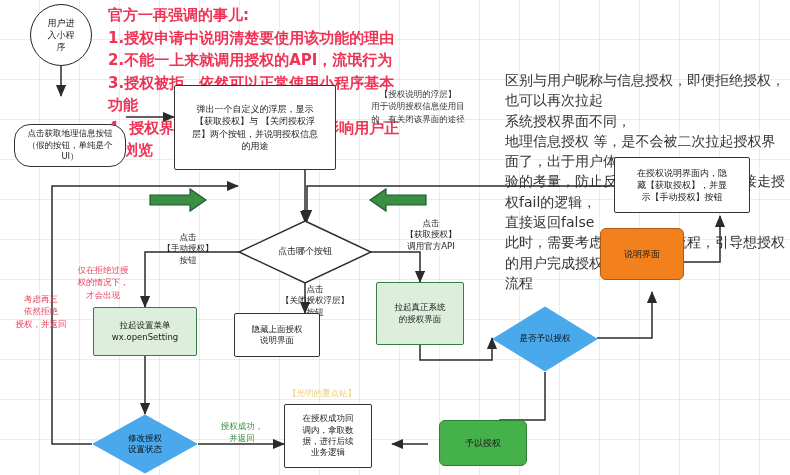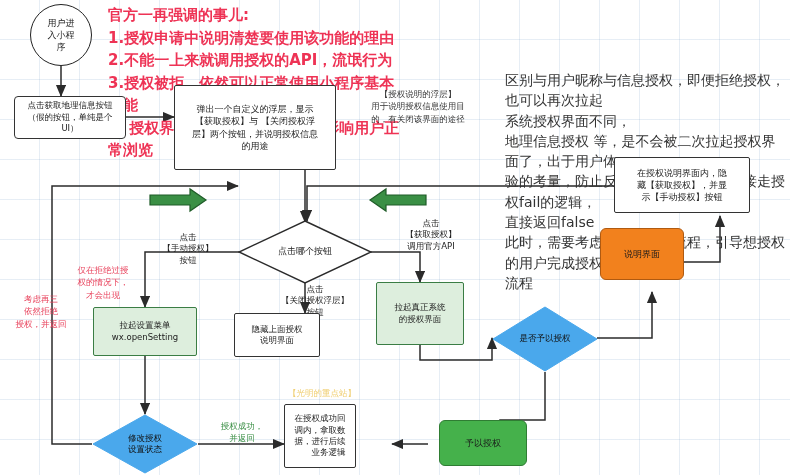--- a/index.html
+++ b/index.html
@@ -14,21 +14,21 @@
     background-color:#ffffff;
     background-image:
       linear-gradient(to right,rgba(120,160,200,.18) 1px,transparent 1px),
       linear-gradient(to bottom,rgba(120,160,200,.18) 1px,transparent 1px);
     background-size:40px 40px;
     background-position:-1px -1px;
   }
   .svgwrap{position:absolute;left:0;top:0;width:790px;height:475px;}
   .node{position:absolute;box-sizing:border-box;display:flex;align-items:center;
         justify-content:center;text-align:center;line-height:1.35;}
-  .box-white{background:#ffffff;border:1.4px solid #333;border-radius:4px;}
+  .box-white{background:#ffffff;border:1.4px solid #333;border-radius:16px;margin-top:28px;}
   .box-white-sq{background:#ffffff;border:1.6px solid #333;border-radius:2px;}
   .box-green{background:#ddeedd;border:1.5px solid #3a7d44;border-radius:2px;}
   .oval{background:#ffffff;border:1.6px solid #222;border-radius:50%;}
   .solid-green{background:#45b14b;border:1.5px solid #2f7d33;border-radius:6px;color:#1a1a1a;}
   .solid-orange{background:#f2811d;border:1.5px solid #b05a10;border-radius:6px;color:#1a1a1a;}
   .diamond{position:absolute;}
   .diamond > .dlabel{position:absolute;left:0;top:0;width:100%;height:100%;
       display:flex;align-items:center;justify-content:center;text-align:center;
       line-height:1.3;}
   .note{position:absolute;line-height:1.45;white-space:pre-line;}
@@ -180,18 +180,18 @@
     </svg>
     <span class="dlabel" style="font-size:8.5px;color:#111;white-space:pre-line;">修改授权
 设置状态</span>
   </div>
 
   <div class="note note-green" style="left:200px;top:420px;width:84px;font-size:8.5px;text-align:center;">授权成功，
 并返回</div>
 
   <div class="note note-gold" style="left:257px;top:387px;width:130px;font-size:8.5px;text-align:center;">【光明的重点站】</div>
 
-  <div class="node box-white-sq" style="left:284px;top:404px;width:72px;height:64px;font-size:8.5px;white-space:pre-line;text-align:right;">在授权成功回
+  <div class="node box-white-sq" style="left:284px;top:404px;width:88px;height:64px;font-size:8.5px;white-space:pre-line;">在授权成功回
 调内，拿取数
 据，进行后续
 业务逻辑</div>
 
 </div>
 
 </body></html>

